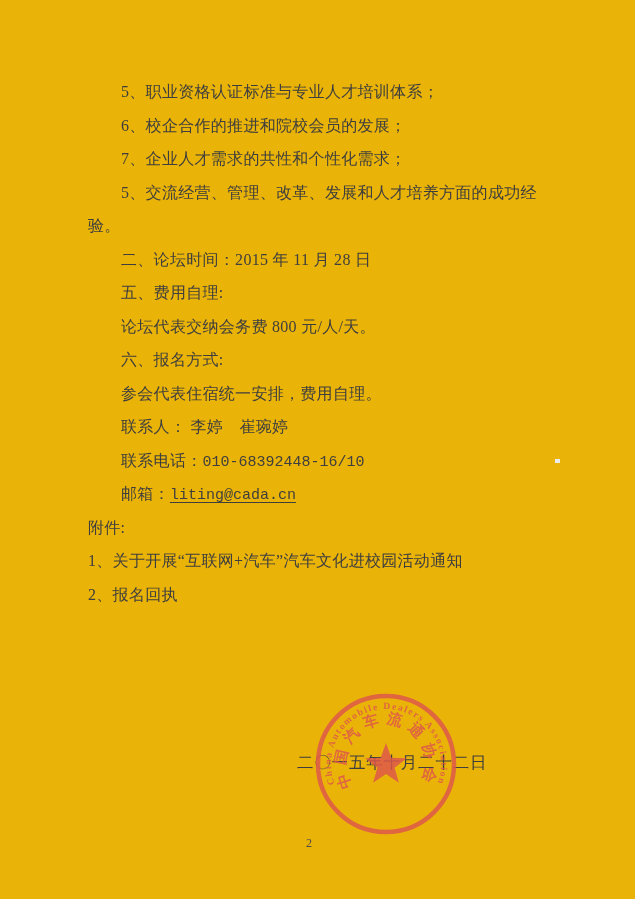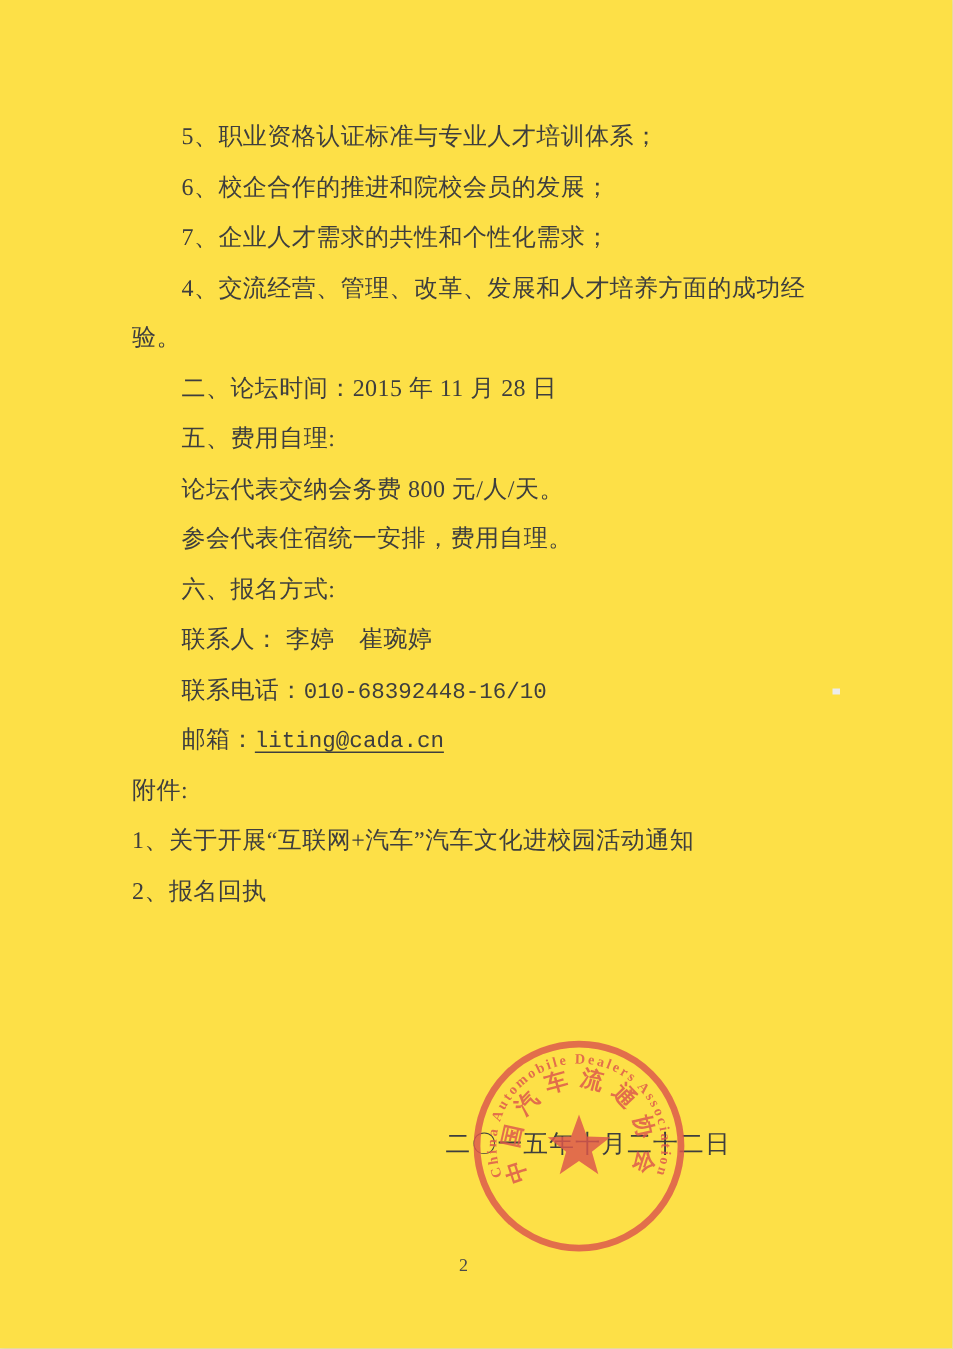--- a/index.html
+++ b/index.html
@@ -1,20 +1,20 @@
 <!DOCTYPE html>
 <html><head>
 <meta charset="utf-8">
 <style>
   html,body { margin:0; padding:0; background:#e9e9e9; }
   .page {
     position:relative;
     width:635px; height:899px;
     margin:0 auto;
-    background:#fde047;
+    background:#eab308;
     font-family:"Liberation Serif","DejaVu Serif",serif;
     color:#3e3e3e;
     overflow:hidden;
     box-shadow:0 0 4px rgba(0,0,0,.2);
   }
   .content { position:absolute; left:88px; top:75px; right:50px; }
   .ln {
     height:33.5px; line-height:33.5px;
     font-size:16px; letter-spacing:0.3px;
     white-space:nowrap;
@@ -43,27 +43,27 @@
 </style>
 </head>
 <body>
 
 <div class="page">
 
   <div class="content">
     <div class="ln ind">5、职业资格认证标准与专业人才培训体系；</div>
     <div class="ln ind">6、校企合作的推进和院校会员的发展；</div>
     <div class="ln ind">7、企业人才需求的共性和个性化需求；</div>
-    <div class="ln ind">4、交流经营、管理、改革、发展和人才培养方面的成功经</div>
+    <div class="ln ind">5、交流经营、管理、改革、发展和人才培养方面的成功经</div>
     <div class="ln">验。</div>
     <div class="ln ind">二、论坛时间：2015 年 11 月 28 日</div>
     <div class="ln ind">五、费用自理:</div>
     <div class="ln ind">论坛代表交纳会务费 800 元/人/天。</div>
+    <div class="ln ind">六、报名方式:</div>
     <div class="ln ind">参会代表住宿统一安排，费用自理。</div>
-    <div class="ln ind">六、报名方式:</div>
     <div class="ln ind">联系人： 李婷　崔琬婷</div>
 
     <div class="ln ind">
       <span>联系电话：</span><span class="mono">010-68392448-16/10</span>
     </div>
 
     <div class="ln ind">
       <span>邮箱：</span><span class="mono link">liting@cada.cn</span>
     </div>
 

